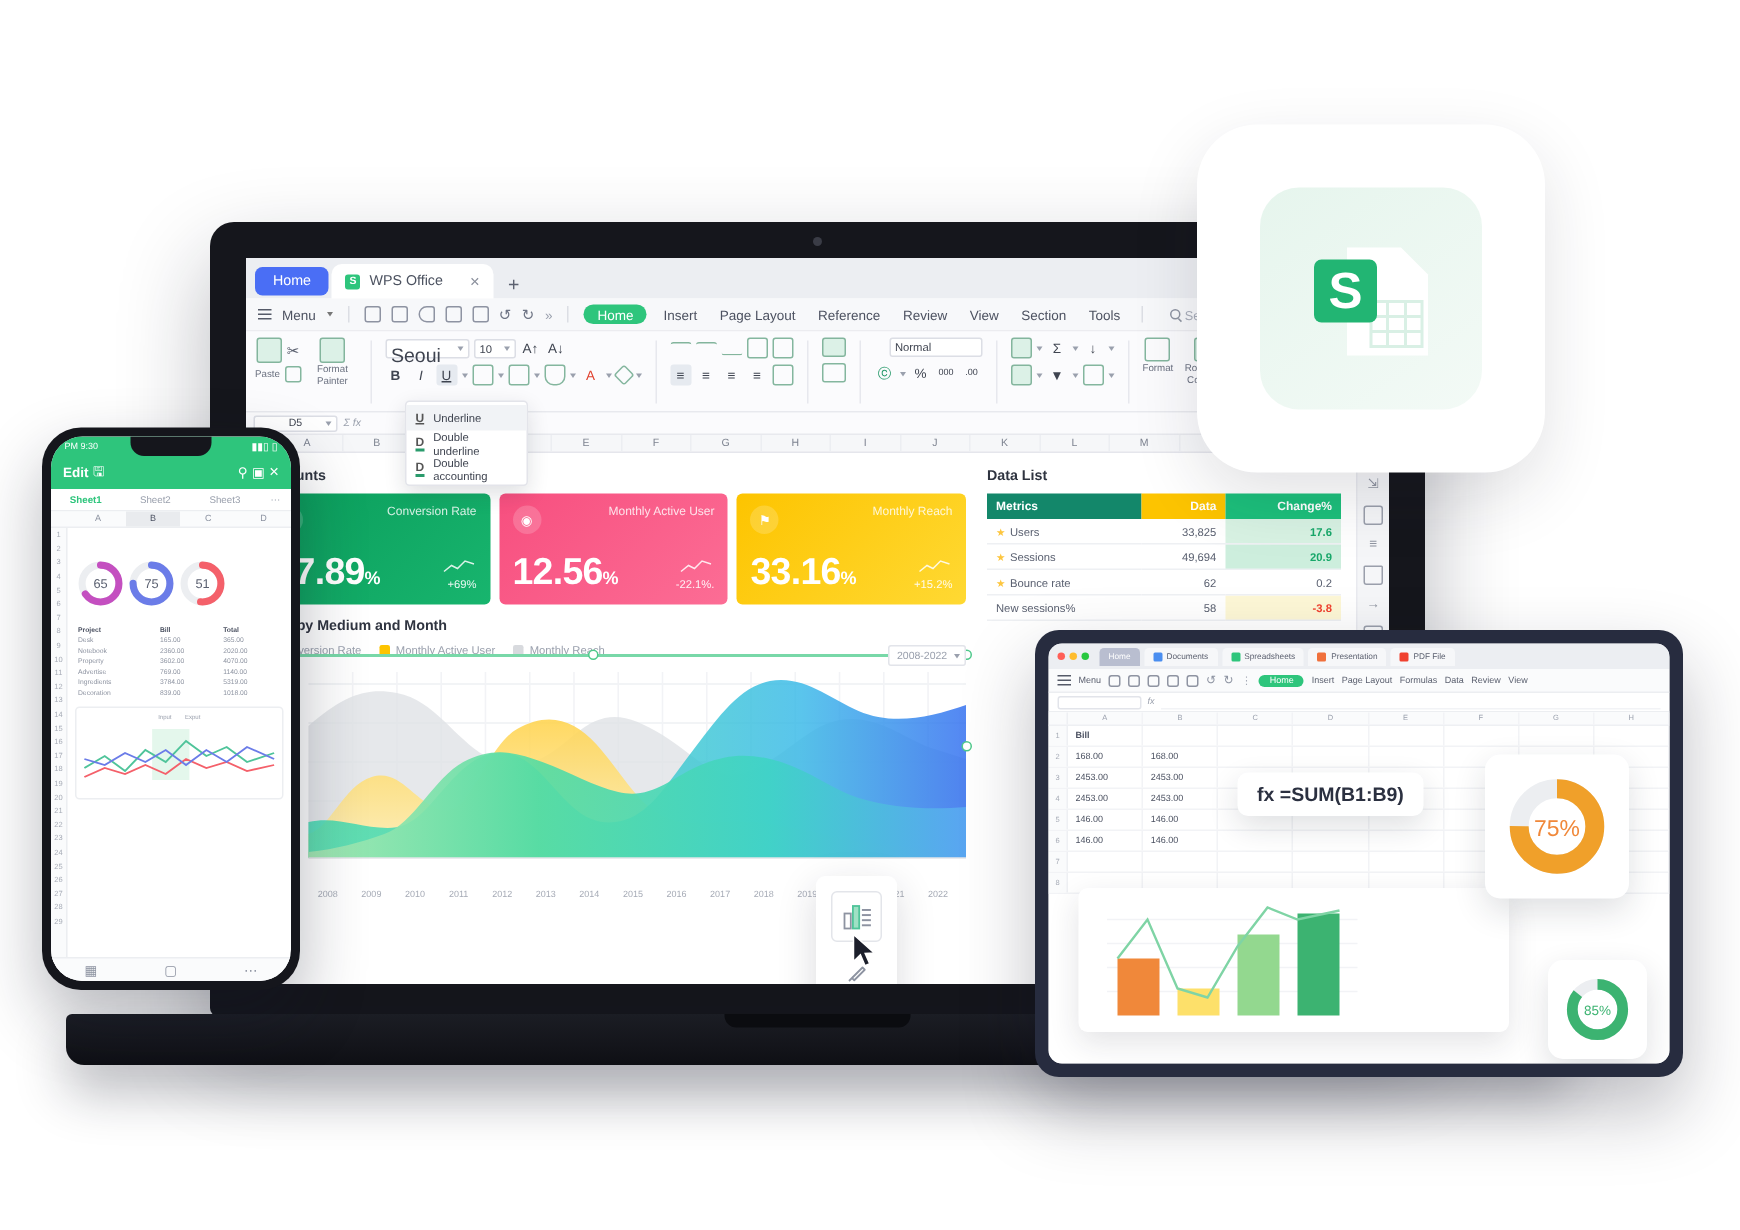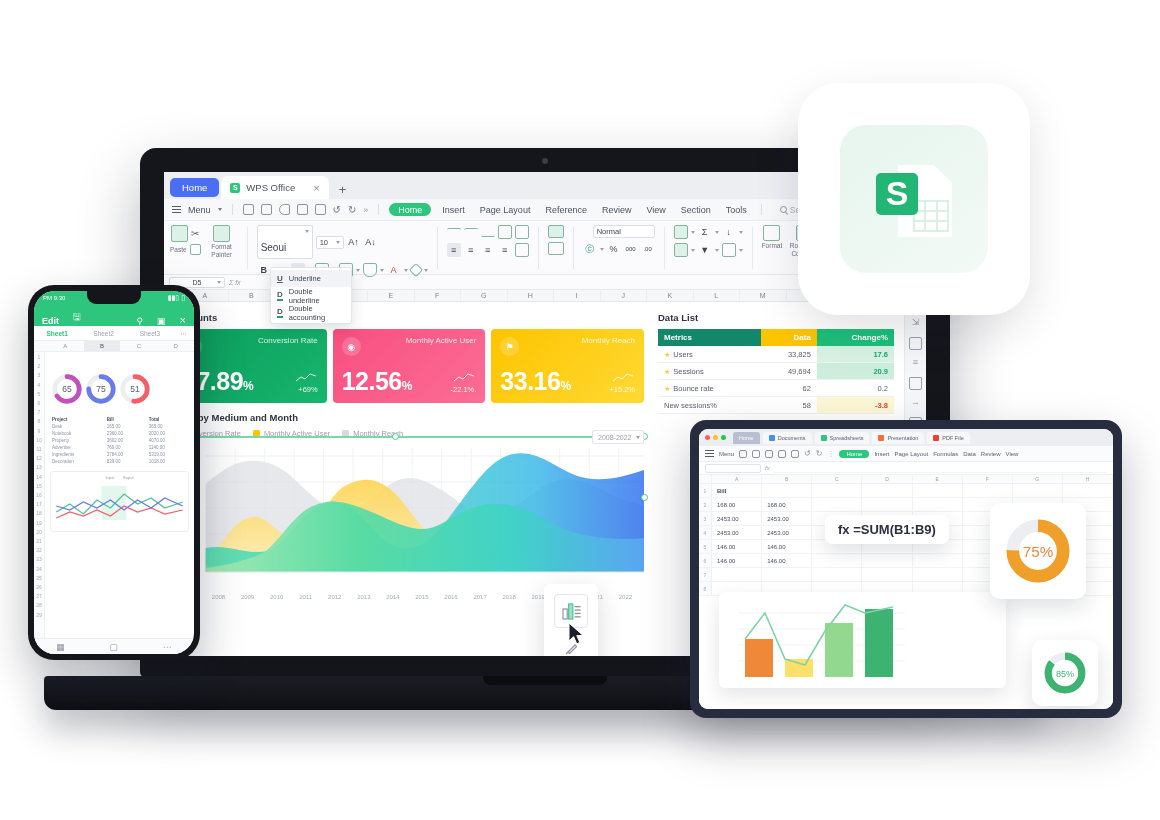--- a/index.html
+++ b/index.html
@@ -48,21 +48,21 @@
 
   
   .ribbon { height:54px; background:#fbfbfd; border-bottom:1px solid #e8e9ee;
     display:flex; align-items:flex-start; padding:4px 6px; gap:5px; position:relative; }
   .rgrp { display:flex; flex-direction:column; align-items:center; font-size:7px; color:#5c6170; }
   .rgrp-row { display:flex; align-items:center; gap:3px; }
   .ricon { width:14px; height:14px; border:1.2px solid #77ae93; border-radius:2px; opacity:.9; }
   .ricon.fill { background:#d9f0e5; }
   .ribsep { width:1px; height:42px; background:#e7e8ee; margin:2px 4px; }
   .fontname { width:56px; height:13px; border:1px solid #dcdee5; background:#fff; border-radius:2px;
-    font-size:10px; color:#3f4450; padding:16px 3px; line-height:12px; position:relative;}
+    font-size:13px; color:#3f4450; padding:4px 3px; line-height:12px; position:relative;}
   .fontsize { width:28px; height:13px; border:1px solid #dcdee5; background:#fff; border-radius:2px;
     font-size:7.5px; color:#3f4450; padding:0 3px; line-height:12px; position:relative;}
   .caret { position:absolute; right:3px; top:4px; border-left:2.6px solid transparent;
     border-right:2.6px solid transparent; border-top:3.2px solid #9aa0ad; }
   .fbtn { width:14px; height:14px; font-size:9px; line-height:14px; text-align:center; color:#3f4450; }
   .fbtn.sel { background:#e6eaf0; border-radius:2px; }
   .stylebox { width:62px; height:13px; border:1px solid #dcdee5; background:#fff; border-radius:2px;
      font-size:7.5px; color:#3f4450; padding:0 3px; line-height:12px; }
   .glabel { margin-top:1px; font-size:6.5px; color:#6b7180; text-align:center; line-height:7.5px;}
 
@@ -132,22 +132,22 @@
   .vs-ic { width:13px; height:13px; margin:7px auto; border:1.2px solid #7b8192; border-radius:2px; opacity:.75;}
 
   
   .phone { position:absolute; left:28px; top:285px; width:172px; height:375px;
     background:#15161c; border-radius:26px; box-shadow:0 20px 44px rgba(20,22,40,.30); padding:6px; }
   .phone-scr { width:100%; height:100%; background:#fff; border-radius:21px; overflow:hidden; position:relative;}
   .ph-status { height:13px; background:#2ec57c; color:#fff; font-size:6px; display:flex;
      align-items:center; justify-content:space-between; padding:0 9px; }
   .ph-notch { position:absolute; left:50%; margin-left:-27px; top:0; width:54px; height:13px;
     background:#15161c; border-radius:0 0 9px 9px; z-index:5; }
-  .ph-bar { height:22px; background:#2ec57c; color:#fff; display:flex; align-items:flex-end;
-    padding:0 8px; gap:14px; font-size:9px; }
+  .ph-bar { height:22px; background:#2ec57c; color:#fff; display:flex; align-items:center;
+    padding:0 8px; gap:3px; font-size:9px; }
   .ph-tabs { height:15px; display:flex; border-bottom:1px solid #eceef1; }
   .ph-tab { flex:1; text-align:center; font-size:6.5px; line-height:15px; color:#9aa0ad; }
   .ph-tab.active { color:#2ec57c; font-weight:bold; }
   .ph-cols { height:11px; display:flex; background:#fafbfc; border-bottom:1px solid #eceef1; }
   .ph-cols .c { flex:1; text-align:center; font-size:6px; line-height:11px; color:#8d93a1; }
   .ph-cols .c.sel { background:#e9ebee; color:#4a5060; }
   .ph-body { display:flex; height:calc(100% - 61px); }
   .ph-rows { width:11px; background:#fafbfc; border-right:1px solid #eceef1; padding-top:1px;}
   .ph-rows div { font-size:5px; color:#a6abb6; text-align:center; line-height:9.2px; }
   .ph-main { flex:1; position:relative; padding:8px 5px 0 5px; }

